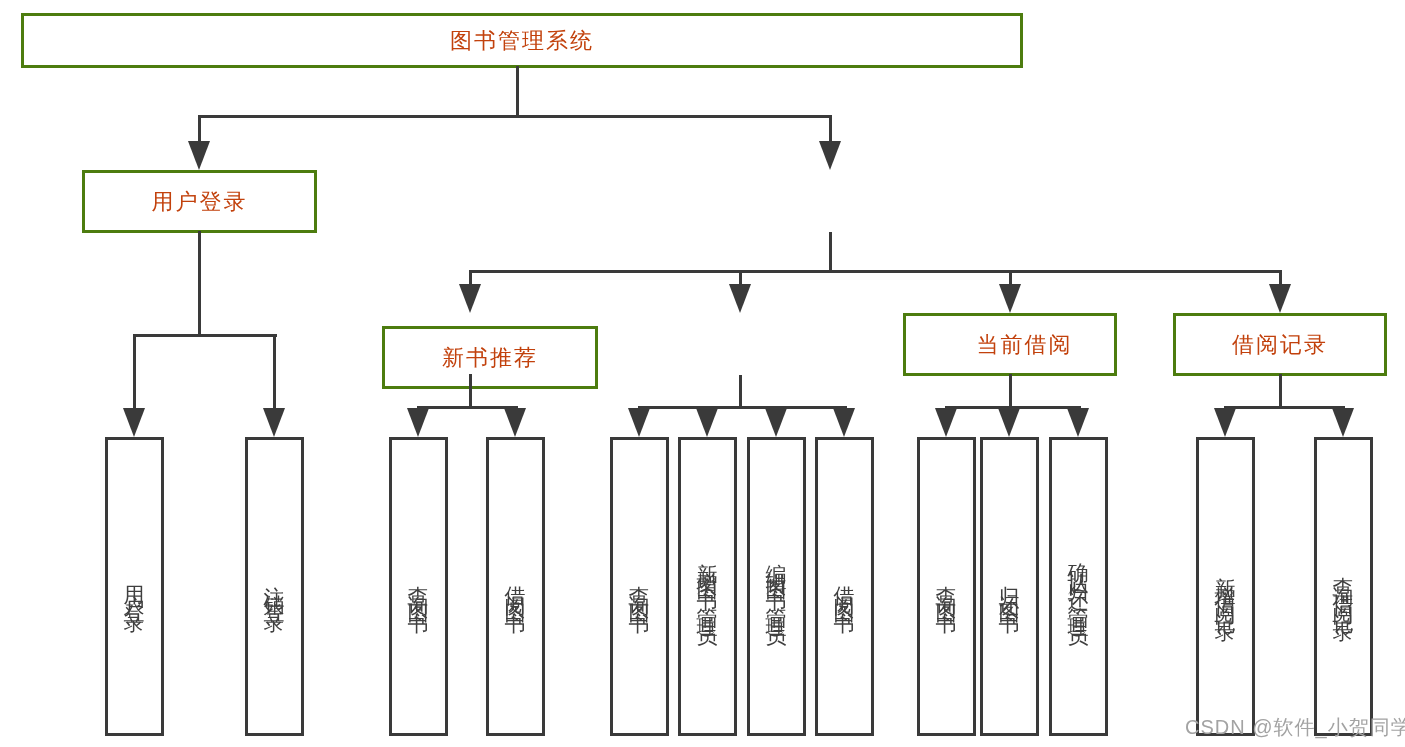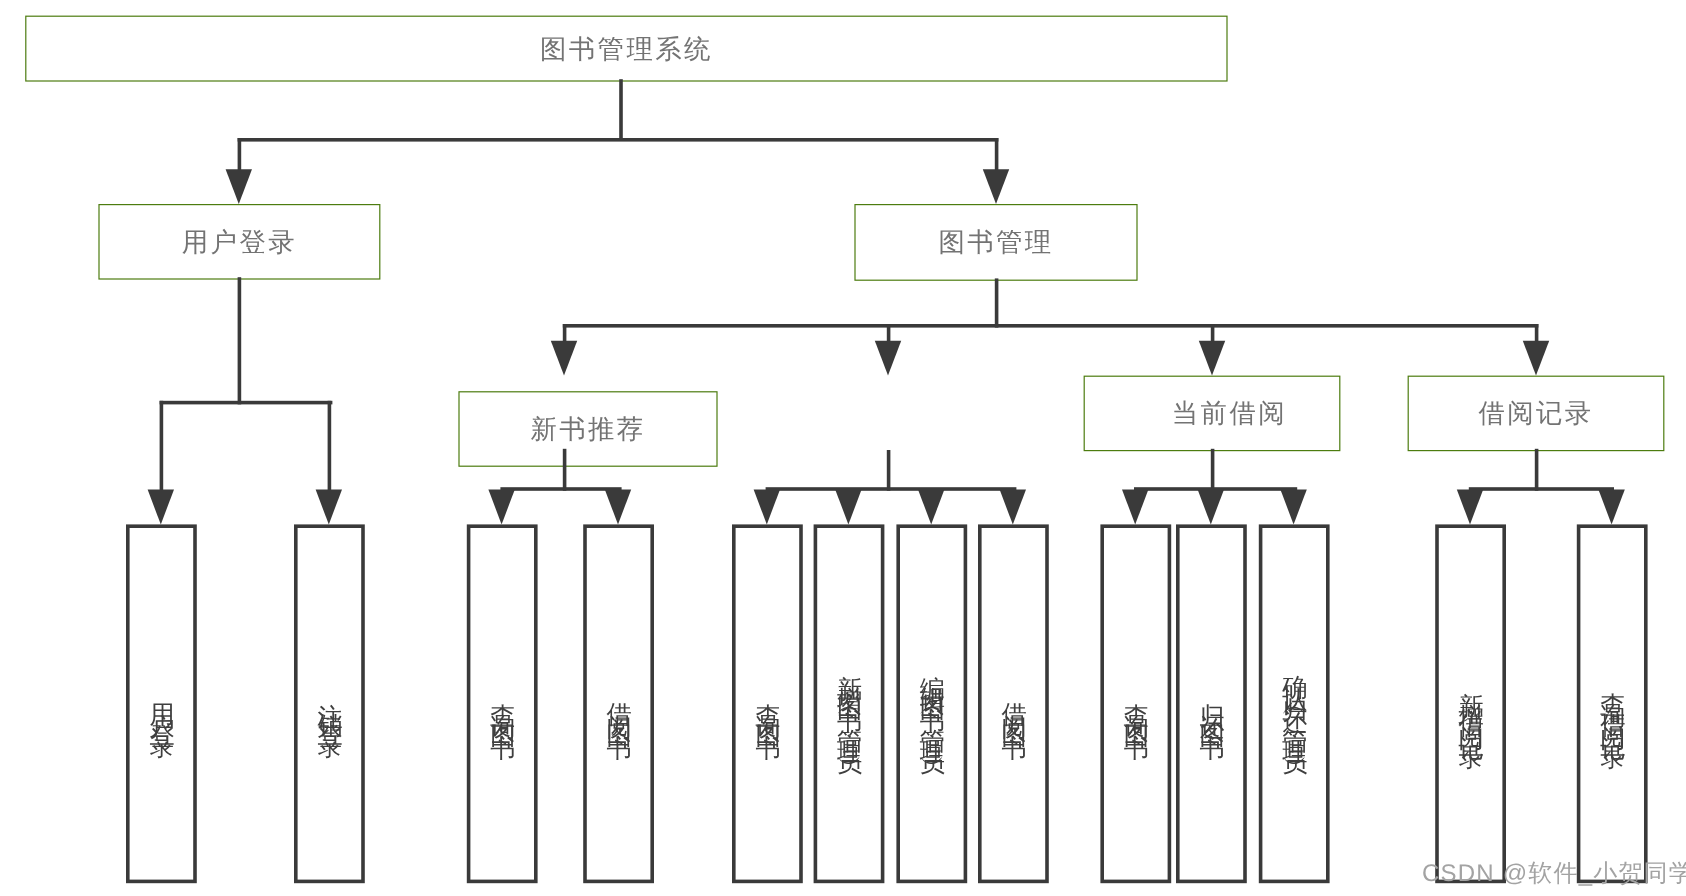--- a/index.html
+++ b/index.html
@@ -2,22 +2,22 @@
 <html><head>
 <meta charset="utf-8">
 <style>
   html,body{margin:0;padding:0;background:#fff;}
   #canvas{
     position:relative;width:1405px;height:747px;background:#ffffff;overflow:hidden;
     font-family:"Liberation Sans","DejaVu Sans",sans-serif;color:#3f3f3f;
   }
   .node{
     position:absolute;box-sizing:border-box;background:#ffffff;
-    border:1px solid #4d7c0f;display:flex;align-items:center;justify-content:center;
-    font-size:22px;letter-spacing:2px;color:#737373;white-space:nowrap;
+    border:3px solid #4d7c0f;display:flex;align-items:center;justify-content:center;
+    font-size:22px;letter-spacing:2px;color:#c2410c;white-space:nowrap;
   }
   .leaf{
     position:absolute;box-sizing:border-box;background:#ffffff;
     border:3px solid #3a3a3a;display:flex;align-items:center;justify-content:center;
     writing-mode:vertical-rl;text-orientation:mixed;
     font-size:21px;letter-spacing:9px;color:#3f3f3f;line-height:1;
     width:59px;top:437px;height:299px;overflow:hidden;
   }
   .hline,.vline{position:absolute;background:#3a3a3a;}
   .hline{height:3px;}
@@ -34,21 +34,20 @@
 </style>
 </head>
 <body>
 
 <div id="canvas">
 
   <div class="node" style="left:21px;top:13px;width:1002px;height:55px;">图书管理系统</div>
 
   <div class="node" style="left:82px;top:170px;width:235px;height:63px;">用户登录</div>
 
-  <div class="node" style="left:712px;top:170px;width:236px;height:64px;">图书管理</div>
 
   <div class="node" style="left:382px;top:313px;width:216px;height:63px;margin-top:13px;">新书推荐</div>
 
 
   <div class="node" style="left:903px;top:313px;width:214px;height:63px;padding-left:29px;">当前借阅</div>
 
   <div class="node" style="left:1173px;top:313px;width:214px;height:63px;">借阅记录</div>
 
   <div class="leaf" style="left:105px;">用户登录</div>
 

